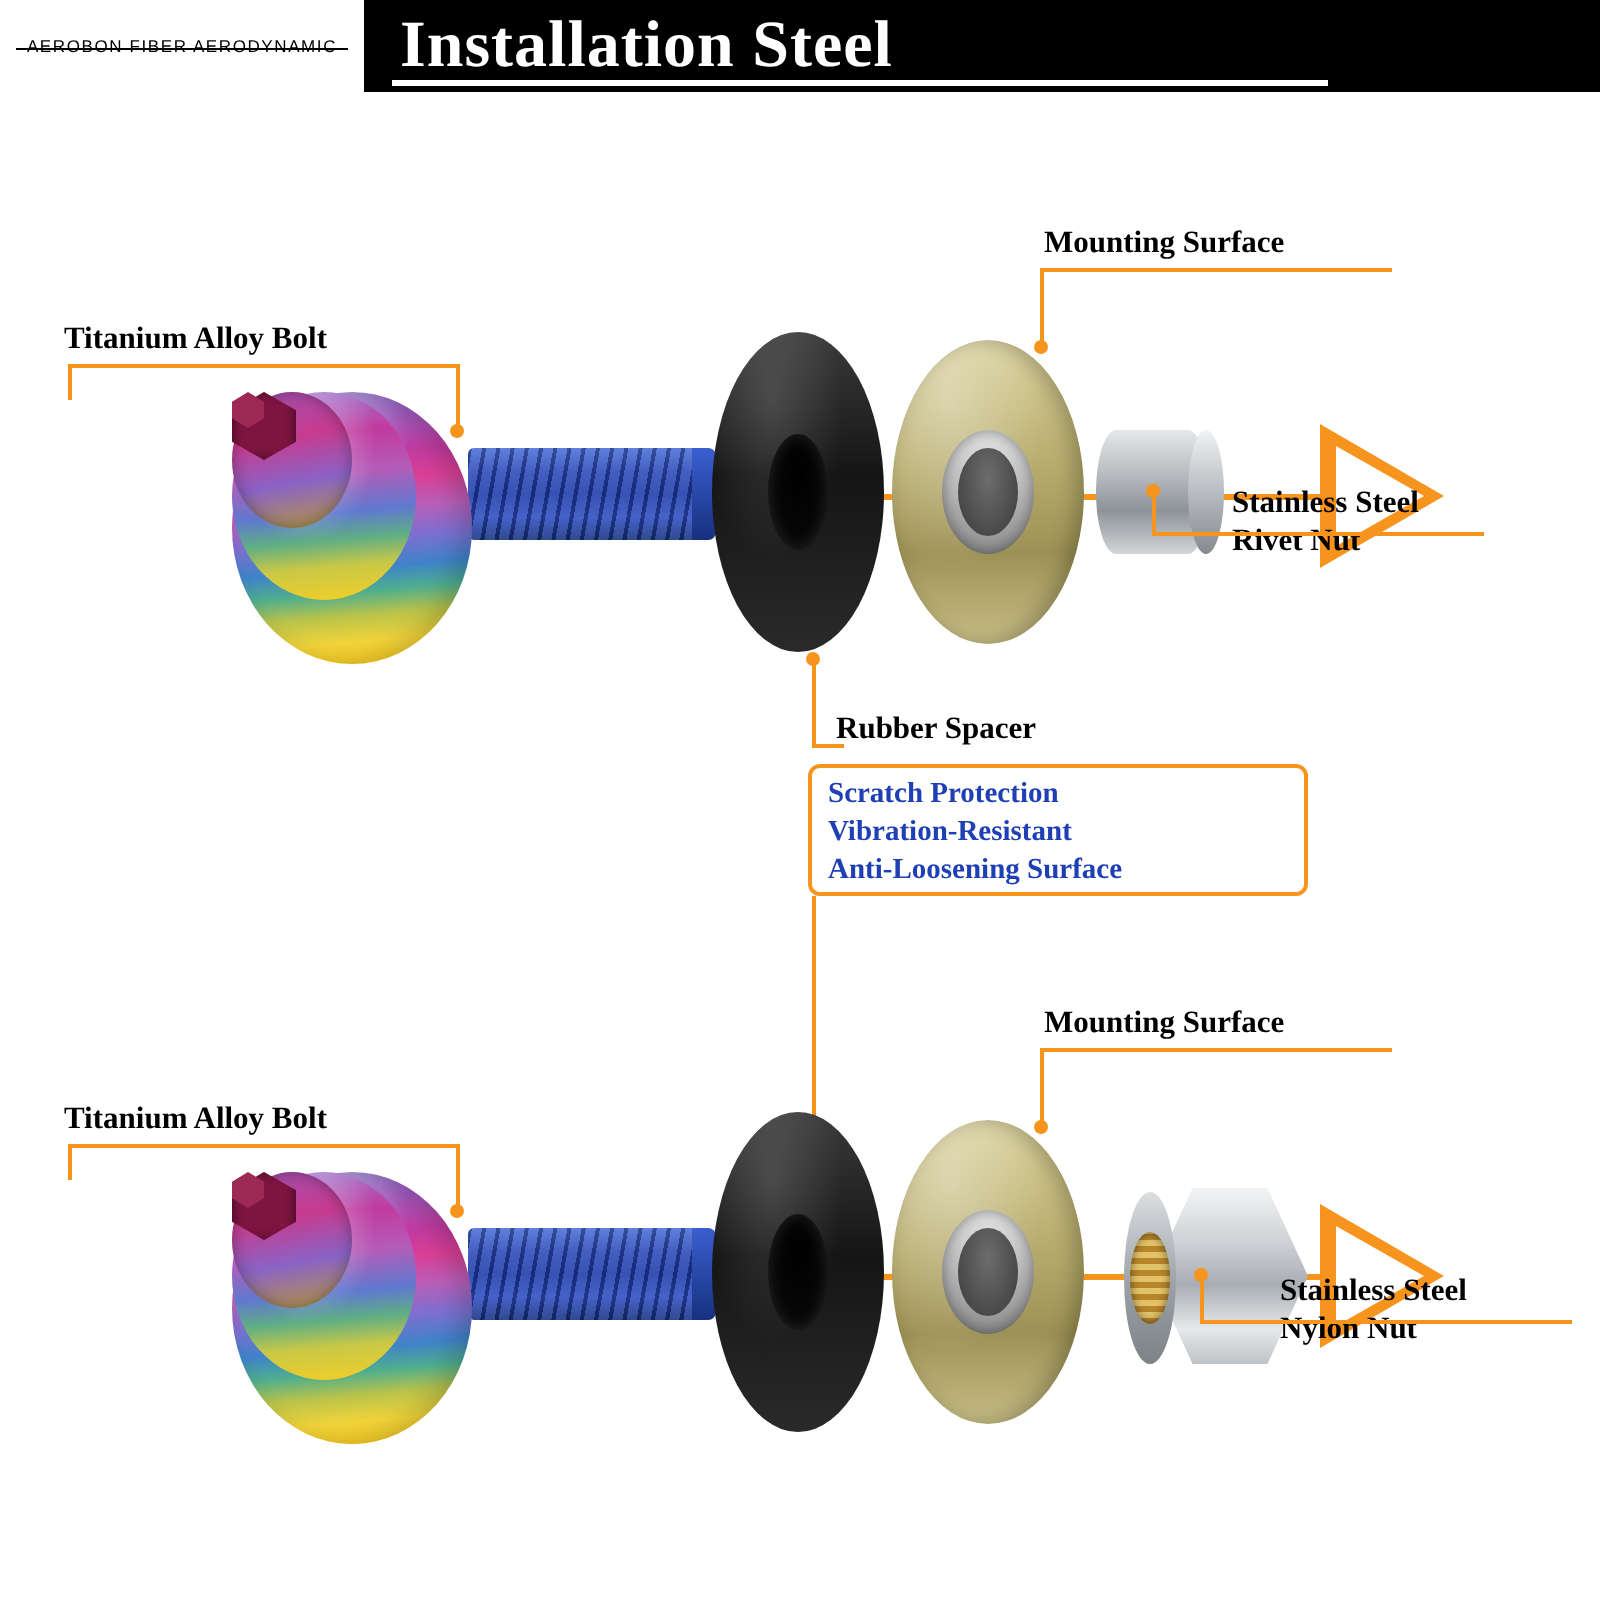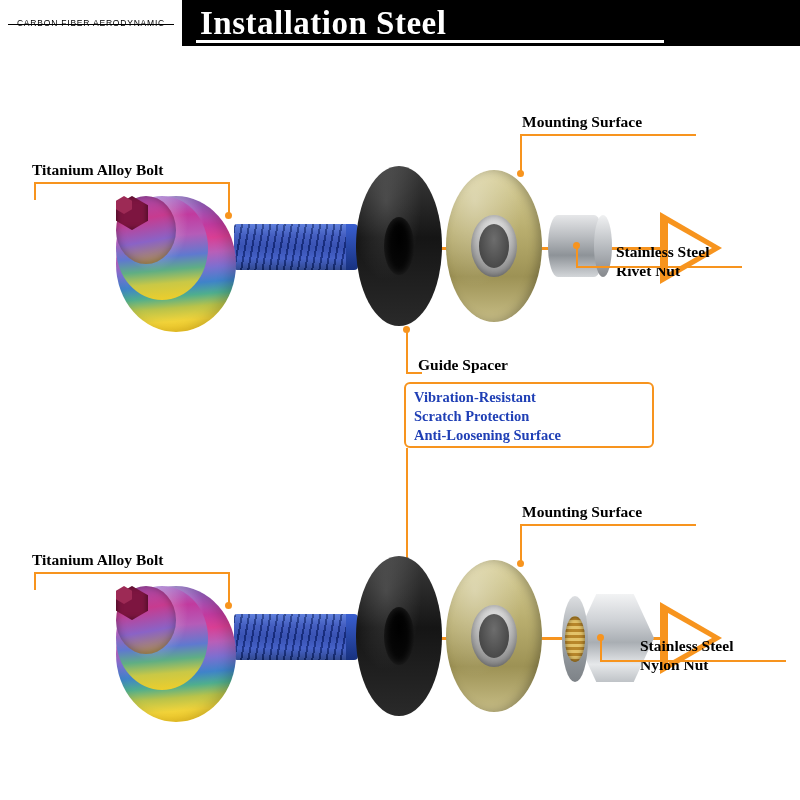--- a/index.html
+++ b/index.html
@@ -187,21 +187,21 @@
     border-top:25px solid transparent;
     border-bottom:25px solid transparent;
   }
 </style>
 </head>
 <body>
 
 <div class="header">
   <div class="brand">
     <div class="brand-rule"></div>
-    <div class="brand-sub">CARBON FIBER AERODYNAMIC</div>
+    <div class="brand-sub">AEROBON FIBER AERODYNAMIC</div>
   </div>
   <div class="header-title">Installation Steel</div>
   <div class="header-underline"></div>
 </div>
 
 <div class="axis" style="left:250px;top:247px;width:420px;"></div>
 <div class="arrowhead" style="left:660px;top:212px;"></div>
 <div class="arrow-cut" style="left:668px;top:223px;"></div>
 
 <div class="assembly" style="left:116px;top:196px;width:260px;height:140px;">
@@ -240,28 +240,28 @@
 <div class="ln" style="left:520px;top:134px;width:176px;height:2px;"></div>
 <div class="ln" style="left:520px;top:134px;width:2px;height:38px;"></div>
 <div class="dot" style="left:517px;top:170px;"></div>
 
 <div class="lbl" style="left:616px;top:242px;">Stainless Steel
 Rivet Nut</div>
 <div class="ln" style="left:576px;top:266px;width:166px;height:2px;"></div>
 <div class="ln" style="left:576px;top:248px;width:2px;height:18px;"></div>
 <div class="dot" style="left:573px;top:242px;"></div>
 
-<div class="lbl" style="left:418px;top:355px;">Guide Spacer</div>
+<div class="lbl" style="left:418px;top:355px;">Rubber Spacer</div>
 <div class="ln" style="left:406px;top:330px;width:2px;height:44px;"></div>
 <div class="dot" style="left:403px;top:326px;"></div>
 <div class="ln" style="left:406px;top:372px;width:16px;height:2px;"></div>
 
 <div class="callout">
+  <div>Scratch Protection</div>
   <div>Vibration-Resistant</div>
-  <div>Scratch Protection</div>
   <div>Anti-Loosening Surface</div>
 </div>
 
 <div class="ln" style="left:406px;top:448px;width:2px;height:114px;"></div>
 <div class="dot" style="left:403px;top:558px;"></div>
 
 <div class="axis" style="left:250px;top:637px;width:420px;"></div>
 <div class="arrowhead" style="left:660px;top:602px;"></div>
 <div class="arrow-cut" style="left:668px;top:613px;"></div>
 

